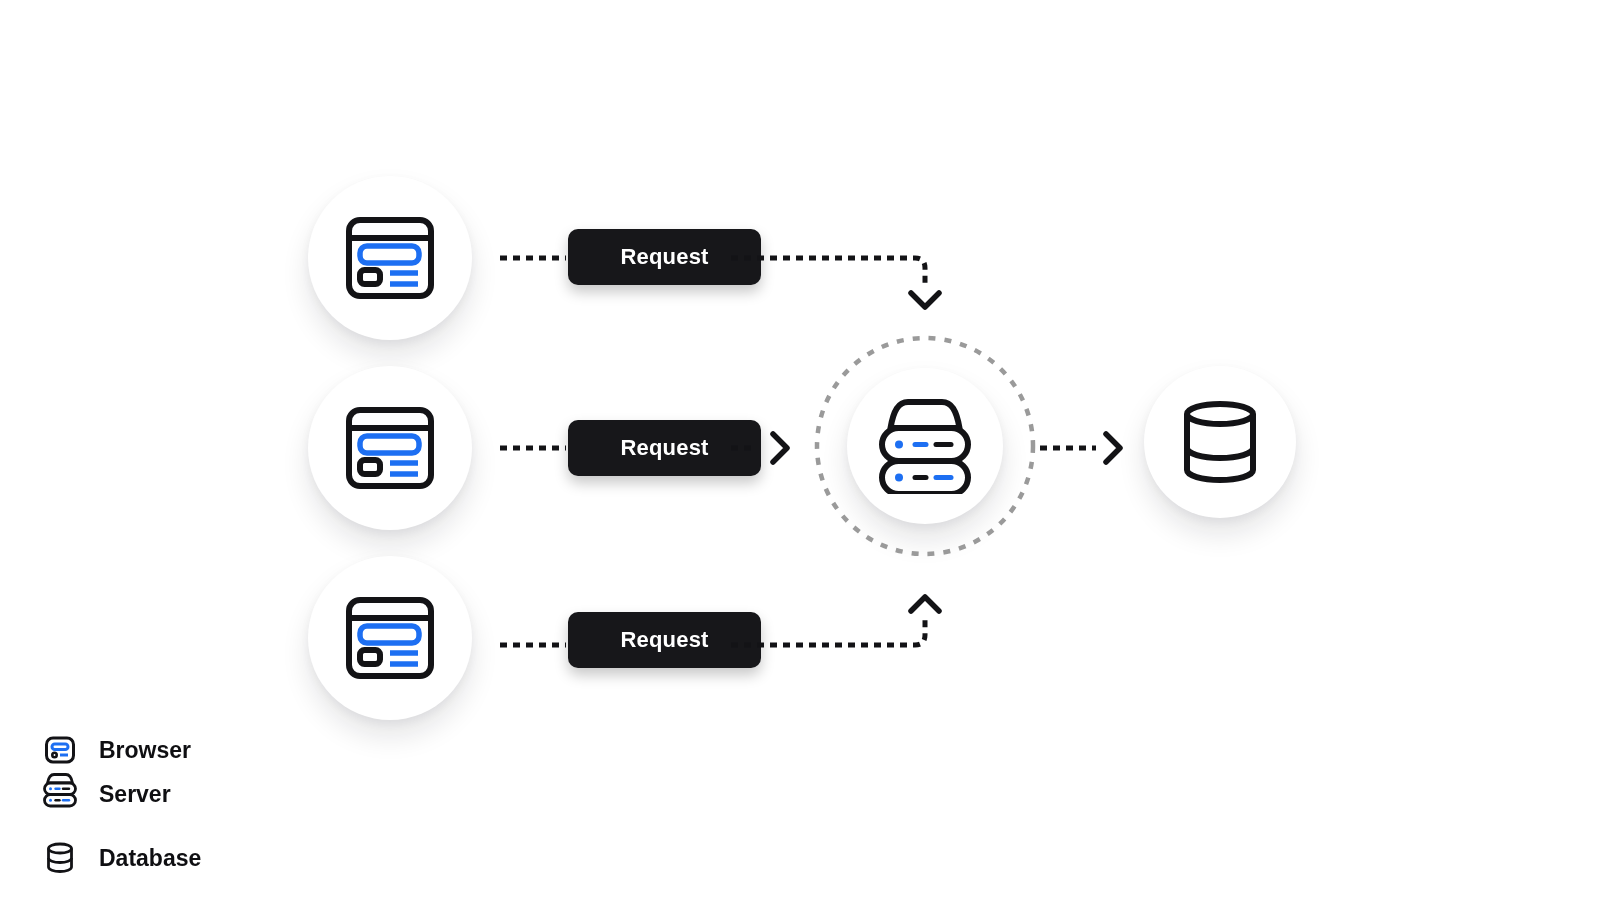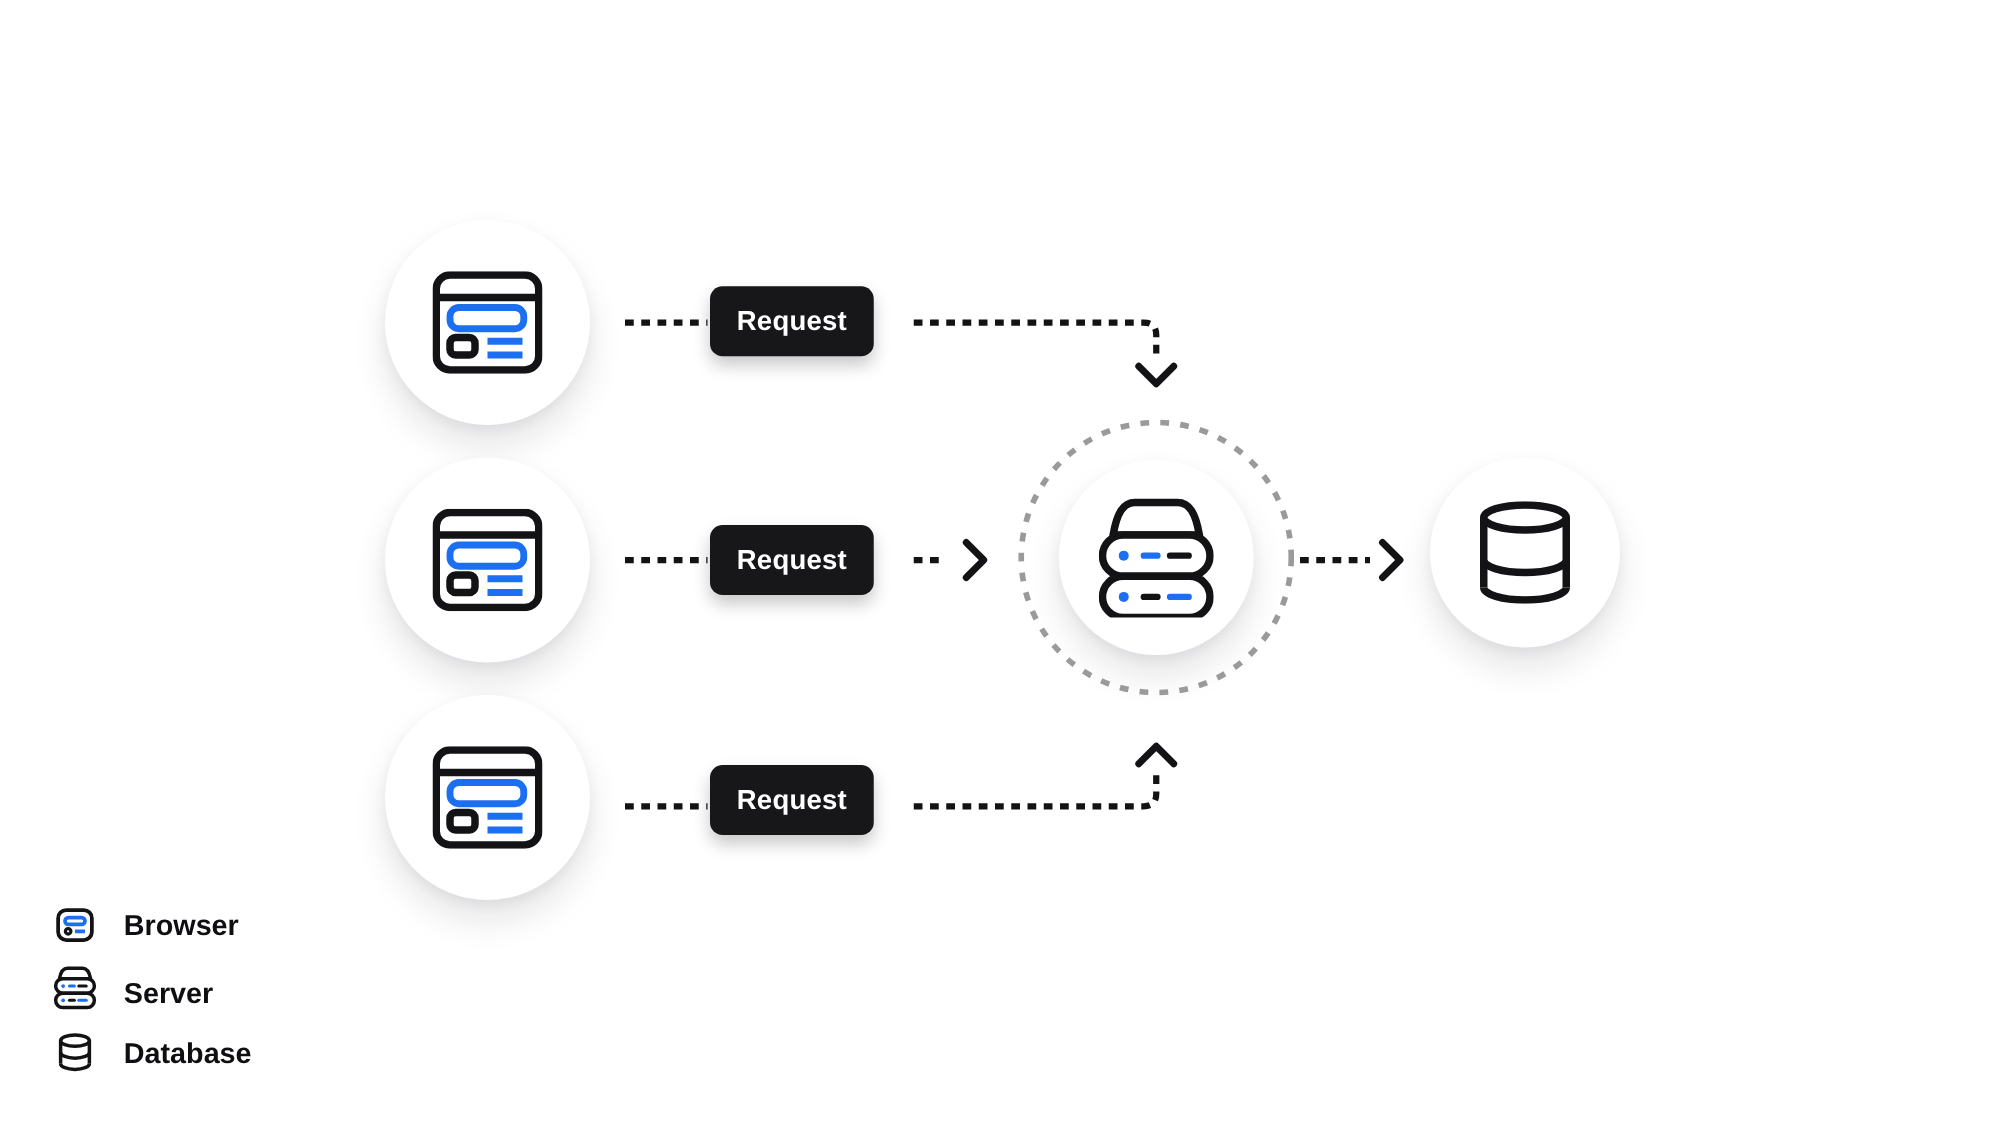--- a/index.html
+++ b/index.html
@@ -11,21 +11,21 @@
   .node-circle{
     position:absolute;border-radius:50%;
     background:#ffffff;
     box-shadow:0 16px 28px rgba(20,20,30,.11),0 4px 10px rgba(20,20,30,.05);
     display:flex;align-items:center;justify-content:center;
   }
   .browser-circle{width:164px;height:164px;}
   .server-circle{width:156px;height:156px;}
   .db-circle{width:152px;height:152px;}
   .request-pill{
-    position:absolute;width:131px;height:56px;border-radius:10px;
+    position:absolute;width:193px;height:56px;border-radius:10px;
     background:var(--pill-bg,#17171a);
     color:var(--pill-text,#fff);
     display:flex;align-items:center;justify-content:center;
     font-size:22px;font-weight:700;letter-spacing:.2px;
     box-shadow:0 7px 14px rgba(0,0,0,.22);
   }
   .overlay{position:absolute;left:0;top:0;pointer-events:none;}
   
   .sk{stroke:var(--ink,#131316);fill:none;}
   .skf{stroke:var(--ink,#131316);fill:#ffffff;}
@@ -124,21 +124,21 @@
 
     <path class="dash" d="M500,645 H566"></path>
     <path class="dash" d="M731,645 H915 Q925,645 925,635 V616"></path>
     <path class="head" d="M911,611 L925,597 L939,611"></path>
 
     <path class="dash" d="M1040,448 H1096"></path>
     <path class="head" d="M1106,434 L1120,448 L1106,462"></path>
   </svg>
 
   <div class="legend">
-    <div class="legend-row" style="top:20px;">
+    <div class="legend-row" style="top:30px;">
       <span class="legend-icon">
         <svg width="32" height="30" viewBox="0 0 32 30">
           <rect class="skf" x="2.5" y="3" width="27" height="24" rx="6.5" stroke-width="3"></rect>
           <rect class="sb" x="8" y="9" width="16" height="5.5" rx="2.75" stroke-width="3"></rect>
           <circle class="sk" cx="10.5" cy="20" r="2.2" stroke-width="2.6"></circle>
           <path class="sb" d="M16,20 H24" stroke-width="3"></path>
         </svg>
       </span>
       <span class="legend-label">Browser</span>
     </div>
@@ -151,21 +151,21 @@
           <circle class="fb" cx="7.5" cy="16.8" r="1.5"></circle>
           <path class="sb" d="M12.5,16.8 H16.5" stroke-width="2.4" stroke-linecap="round"></path>
           <path class="sk" d="M20,16.8 H26" stroke-width="2.4" stroke-linecap="round"></path>
           <circle class="fb" cx="7.5" cy="28.2" r="1.5"></circle>
           <path class="sk" d="M12.5,28.2 H16.5" stroke-width="2.4" stroke-linecap="round"></path>
           <path class="sb" d="M20,28.2 H26" stroke-width="2.4" stroke-linecap="round"></path>
         </svg>
       </span>
       <span class="legend-label">Server</span>
     </div>
-    <div class="legend-row" style="top:122px;">
+    <div class="legend-row" style="top:138px;">
       <span class="legend-icon">
         <svg width="28" height="32" viewBox="0 0 28 32">
           <ellipse class="skf" cx="14" cy="6.5" rx="11.5" ry="4.5" stroke-width="2.8"></ellipse>
           <path class="sk" d="M2.5,6.5 V25" stroke-width="2.8"></path>
           <path class="sk" d="M25.5,6.5 V25" stroke-width="2.8"></path>
           <path class="sk" d="M2.5,25 A11.5,4.5 0 0 0 25.5,25" stroke-width="2.8"></path>
           <path class="sk" d="M2.5,16 A11.5,4.5 0 0 0 25.5,16" stroke-width="2.8"></path>
         </svg>
       </span>
       <span class="legend-label">Database</span>

